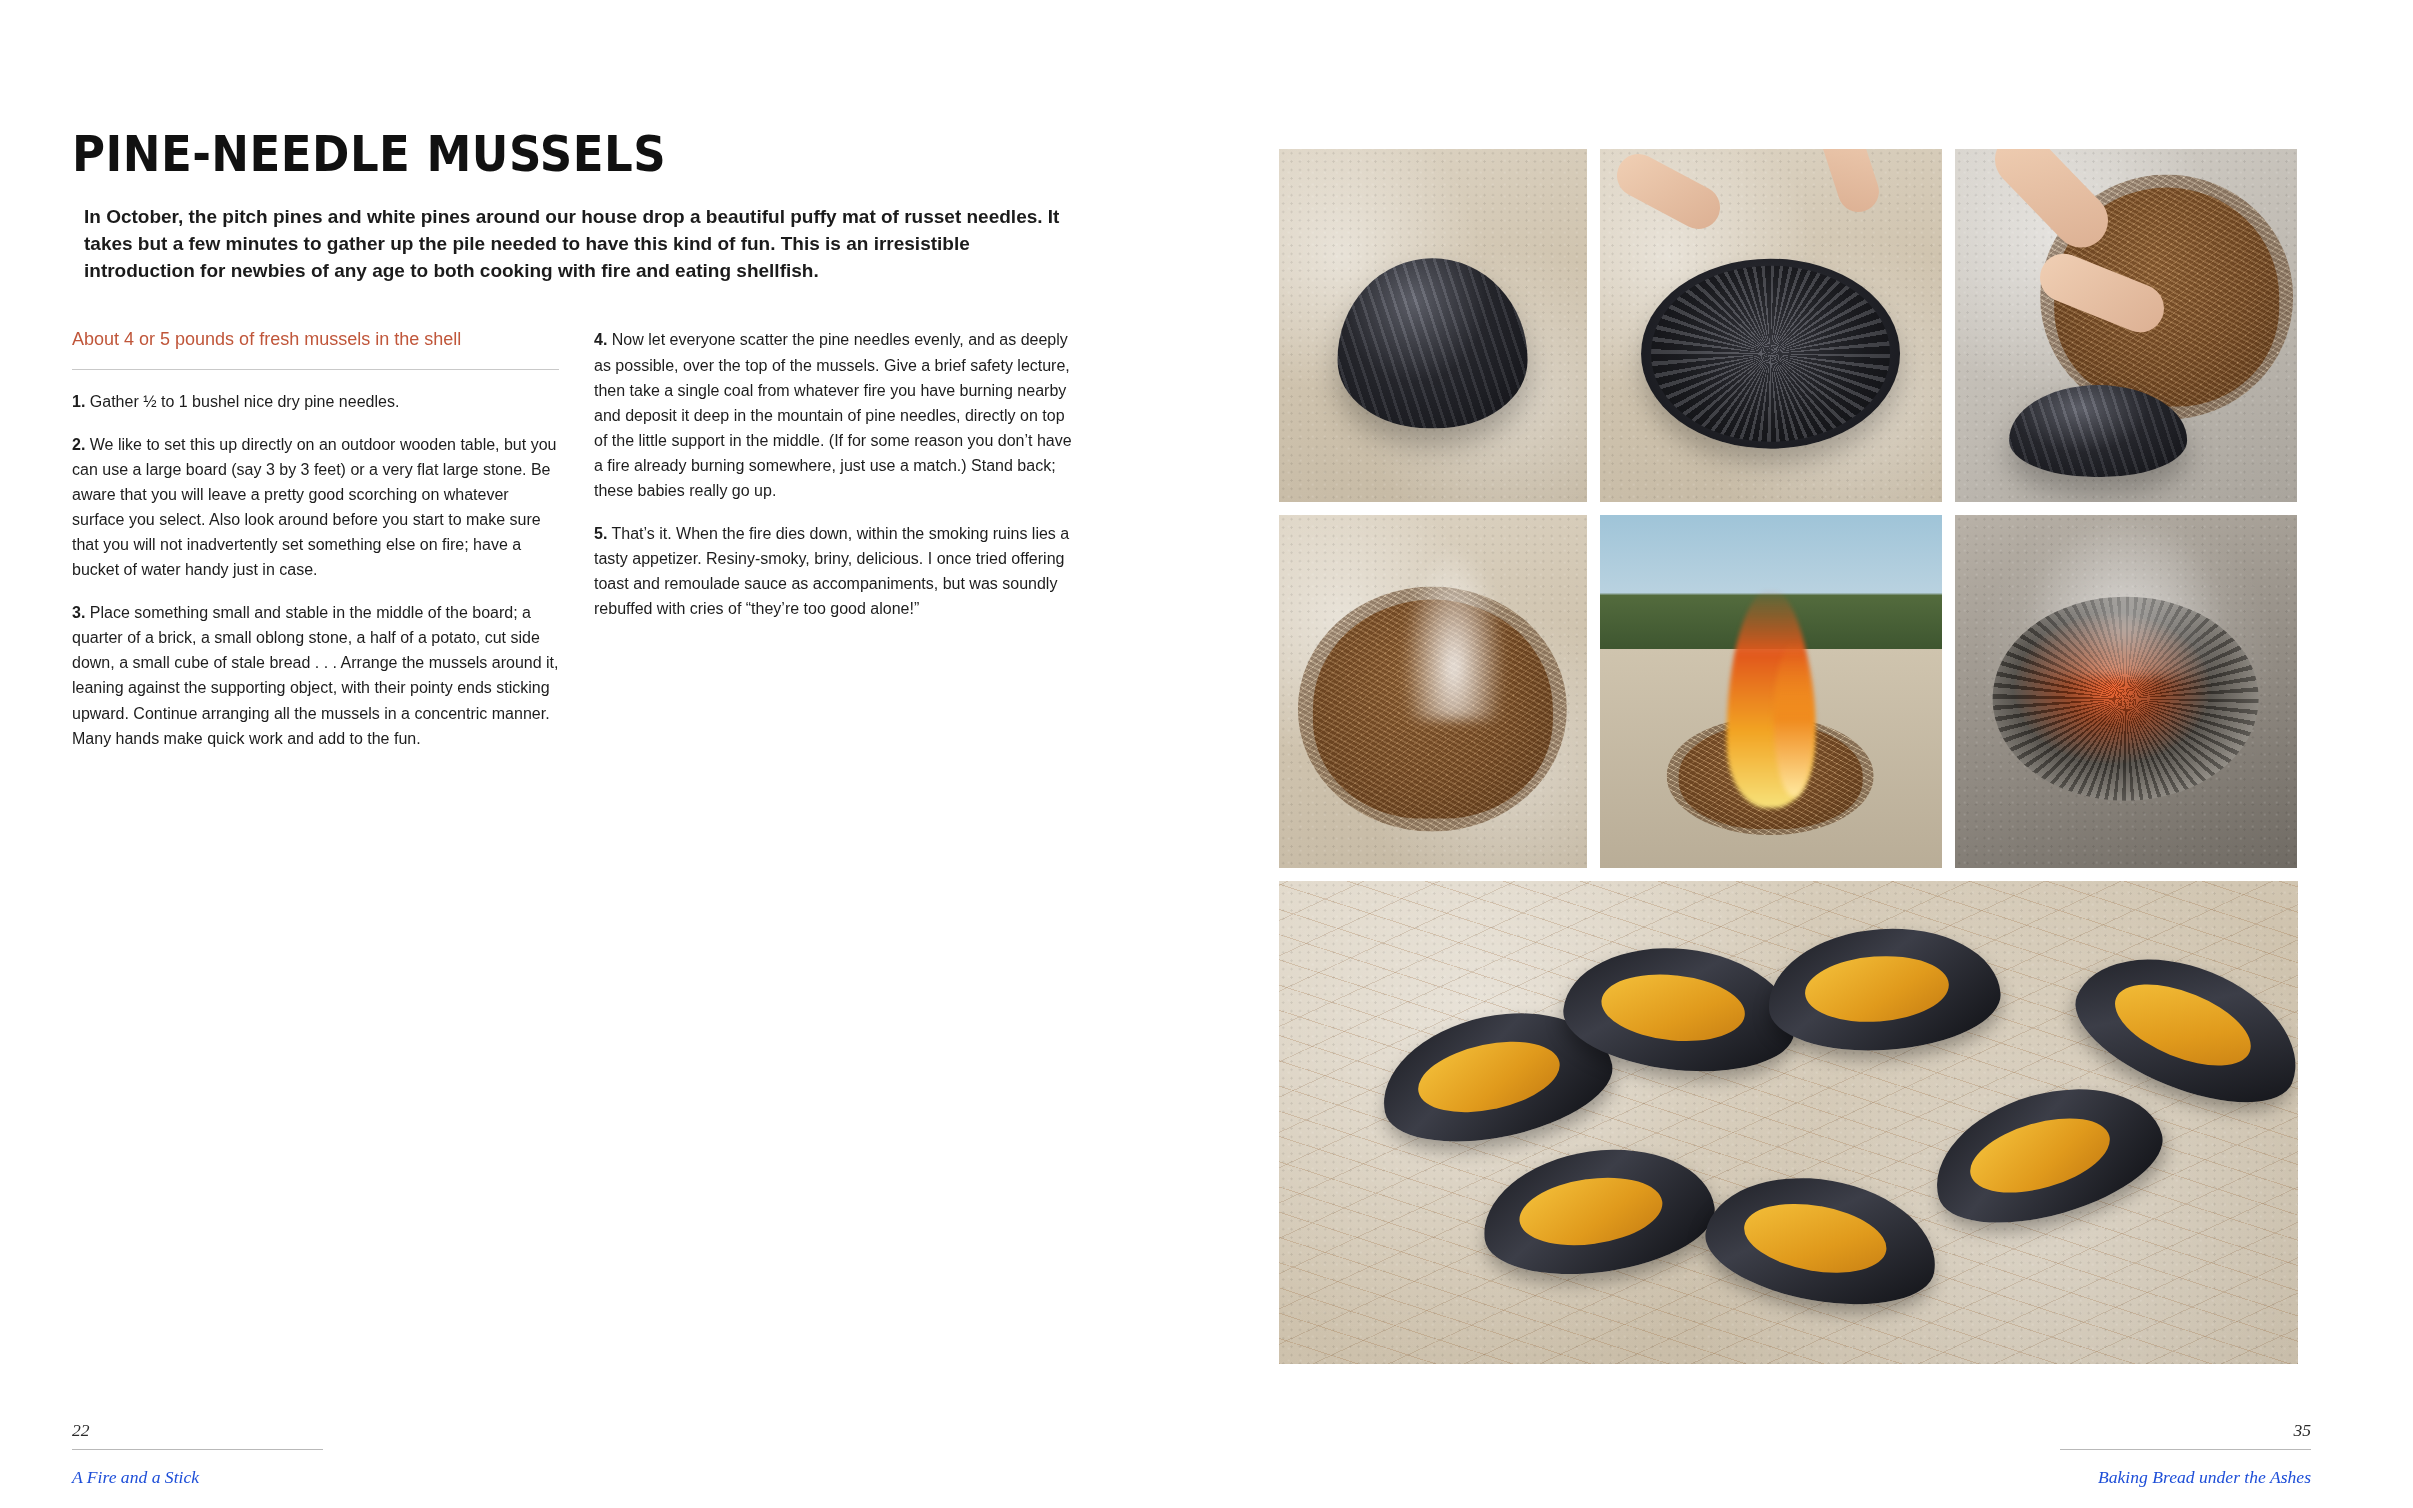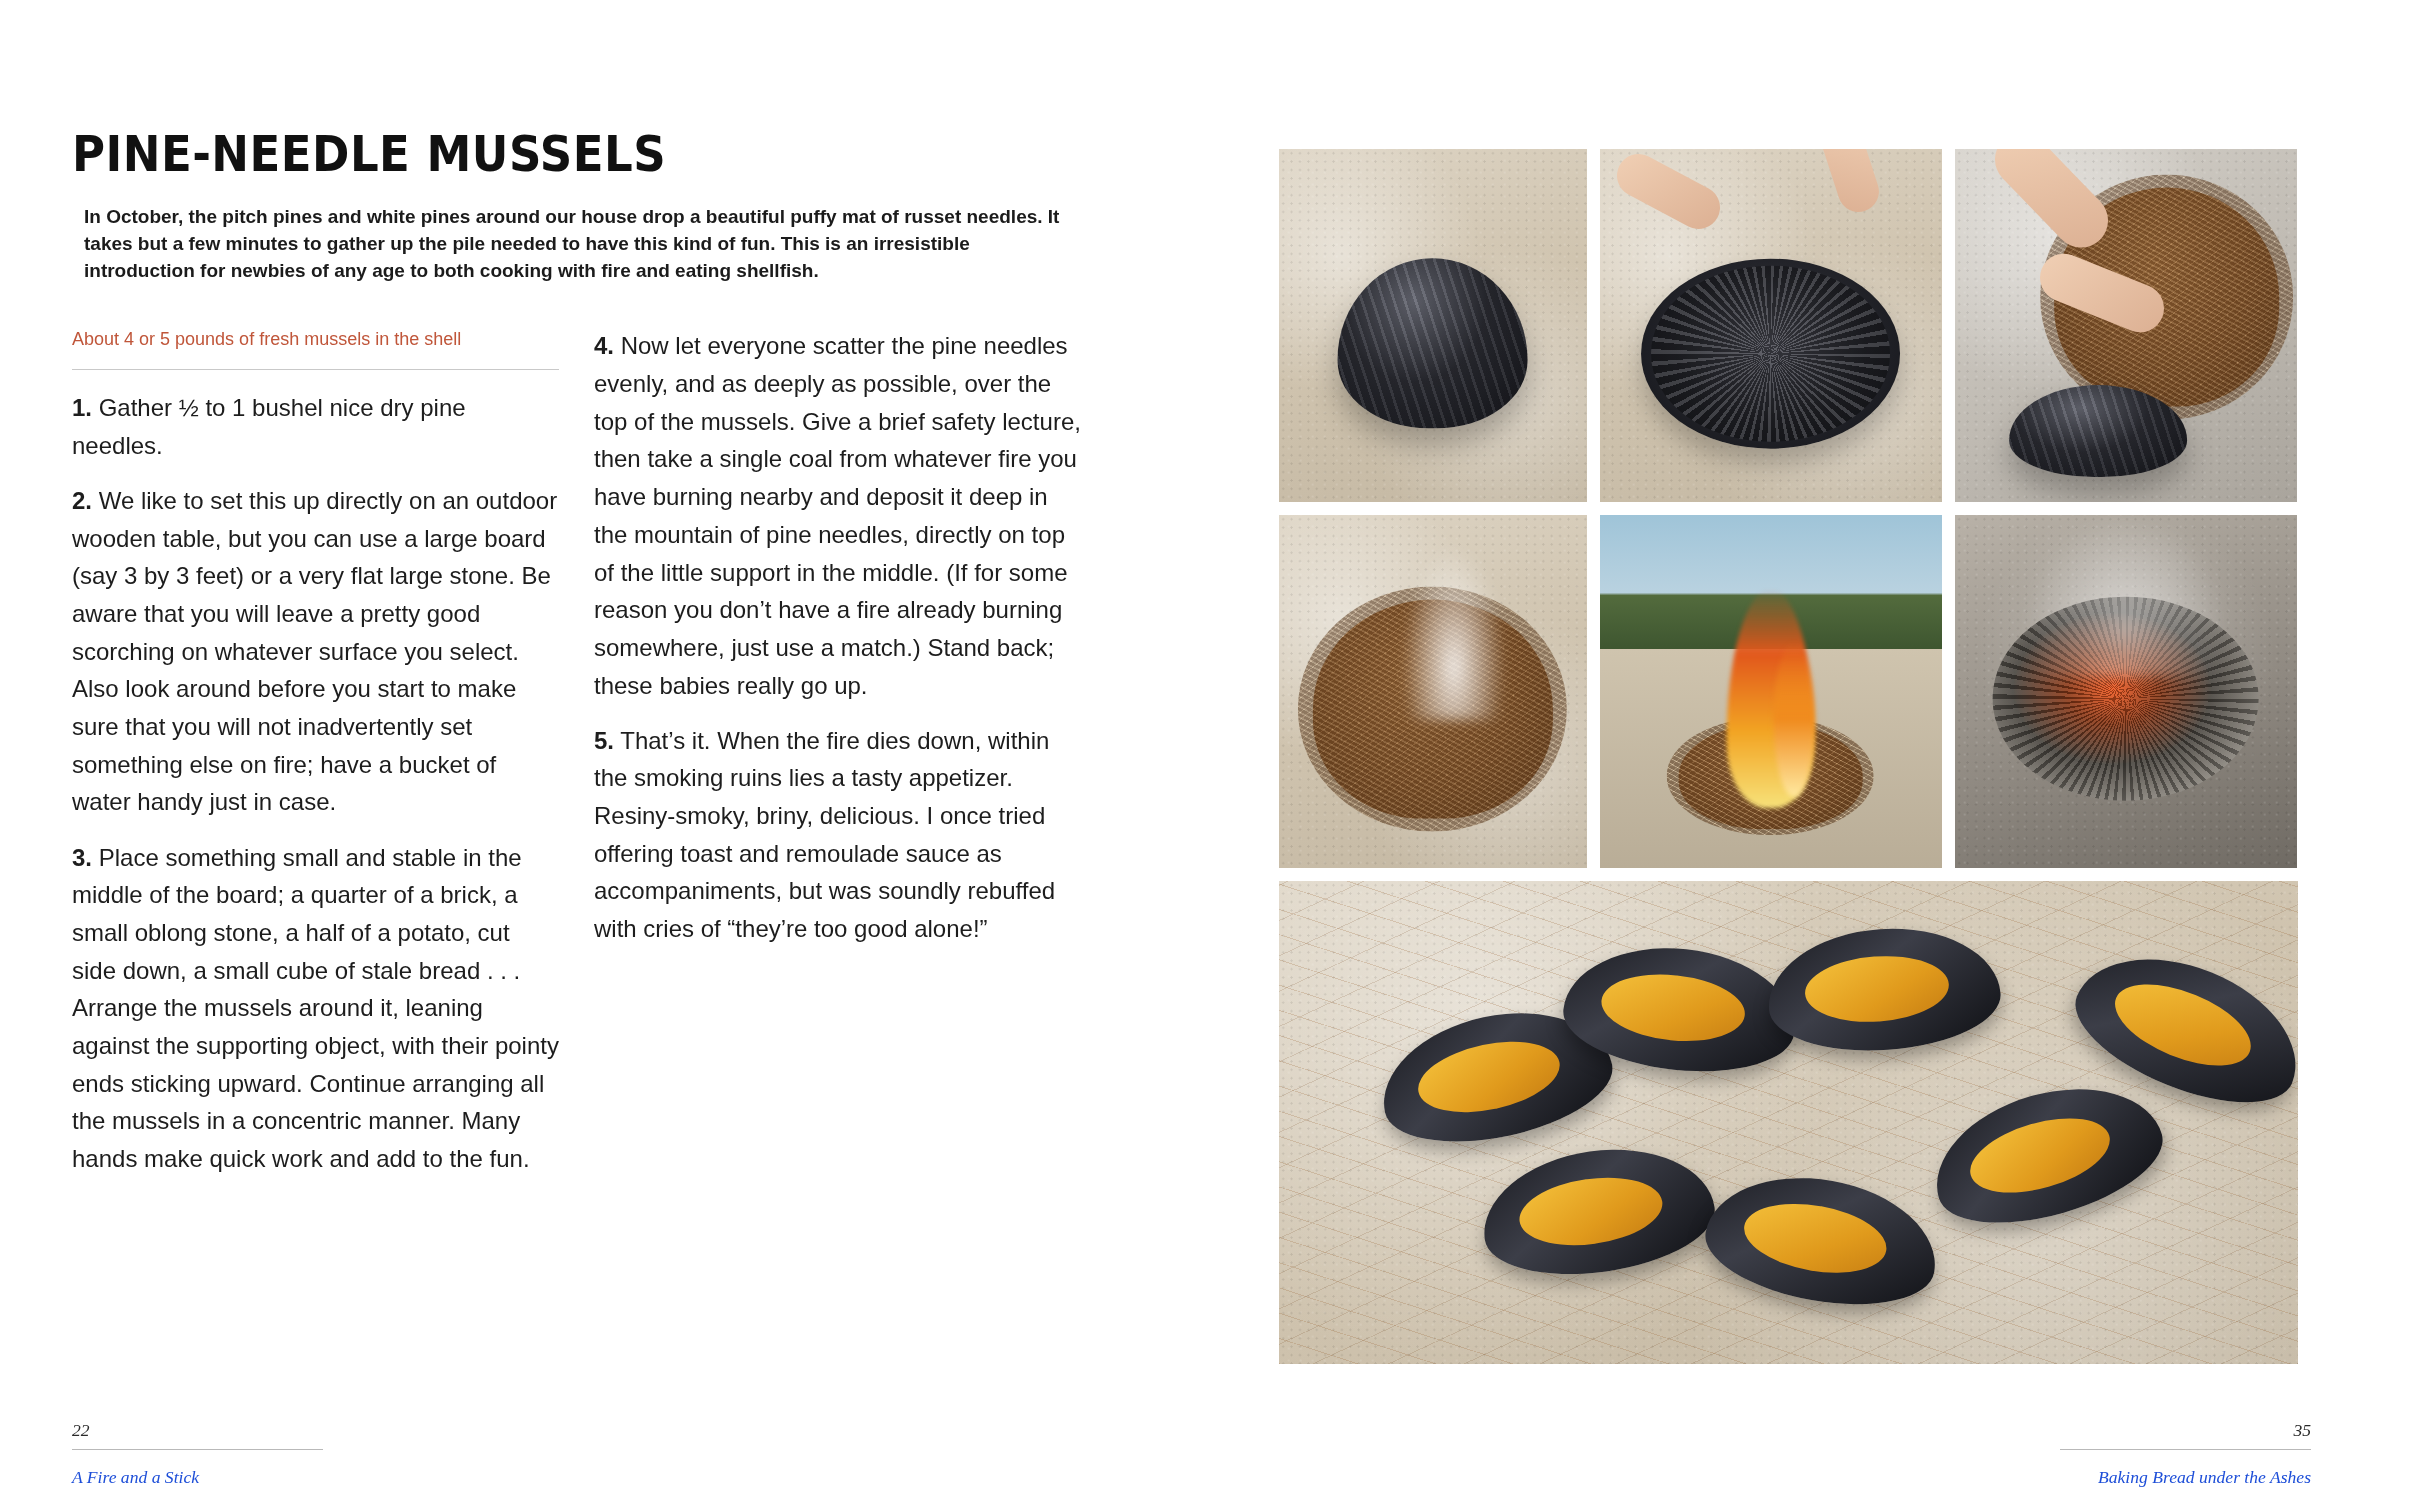--- a/index.html
+++ b/index.html
@@ -71,21 +71,21 @@
   .yield {
     font-family: "Liberation Serif", serif;
     font-style: italic;
     font-size: 19px;
     color: #232323;
     padding: 15px 0 16px 0;
     border-bottom: 0.9px solid #c9c9c9;
   }
 
   .step {
-    font-size: 24px;
+    font-size: 16px;
     line-height: 1.57;
     color: #1d1d1d;
     margin: 17.6px 0 0 0;
   }
   .col .step:first-of-type {
     margin-top: 19.5px;
   }
   .col.right .step:first-of-type {
     margin-top: 0;
   }

